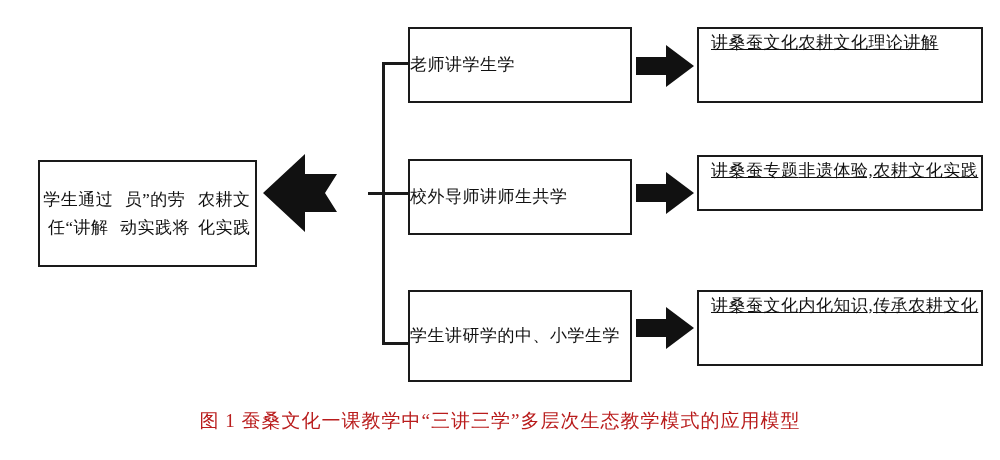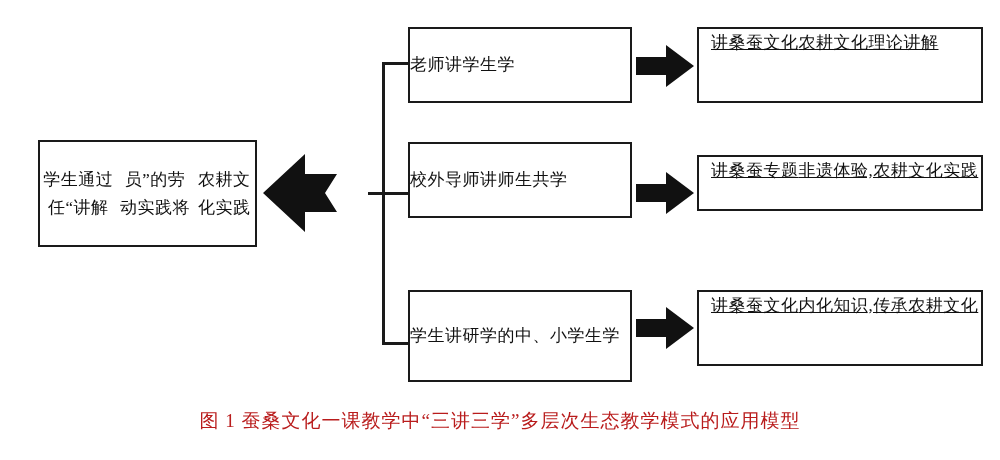--- a/index.html
+++ b/index.html
@@ -36,20 +36,21 @@
     align-items: flex-start;
     text-align: left;
     padding-left: 12px;
     text-decoration: underline;
   }
   .box.left .line { padding: 1px 0; }
   .box.outcome {
     align-items: center;
     text-align: center;
     line-height: 1.62;
+    margin-top: 20px;
   }
 
   
   .bracket {
     position: absolute;
     box-sizing: border-box;
   }
   .bracket .spine {
     position: absolute;
     left: 0;
@@ -122,21 +123,21 @@
     <svg width="58" height="42" viewBox="0 0 58 42">
       <path d="M 0,12 L 30,12 L 30,0 L 58,21 L 30,42 L 30,30 L 0,30 Z" fill="#111111"></path>
     </svg>
   </div>
 
   <div class="box left" style="left:697px; top:27px; width:286px; height:76px;">
     <div class="line">讲桑蚕文化</div>
     <div class="line">农耕文化理论讲解</div>
   </div>
 
-  <div class="box centered" style="left:408px; top:142px; width:224px; height:76px;">
+  <div class="box centered" style="left:408px; top:159px; width:224px; height:76px;">
     <div class="line">校外导师讲</div>
     <div class="line">师生共学</div>
   </div>
 
   <div class="arrow-right" style="left:636px; top:172px; width:58px; height:42px;">
     <svg width="58" height="42" viewBox="0 0 58 42">
       <path d="M 0,12 L 30,12 L 30,0 L 58,21 L 30,42 L 30,30 L 0,30 Z" fill="#111111"></path>
     </svg>
   </div>
 

